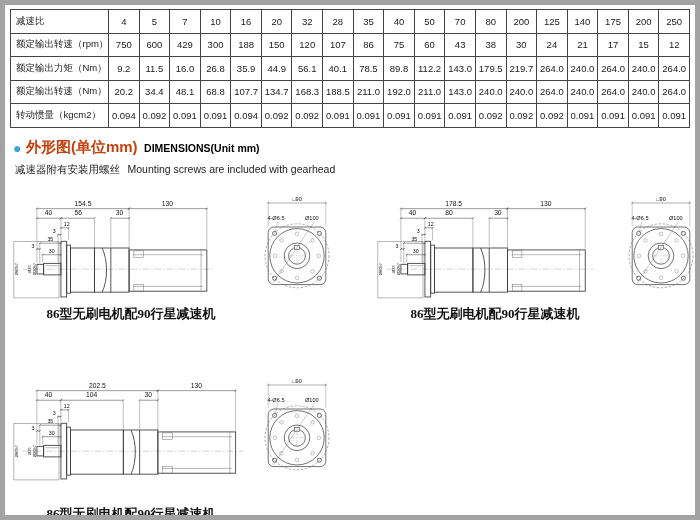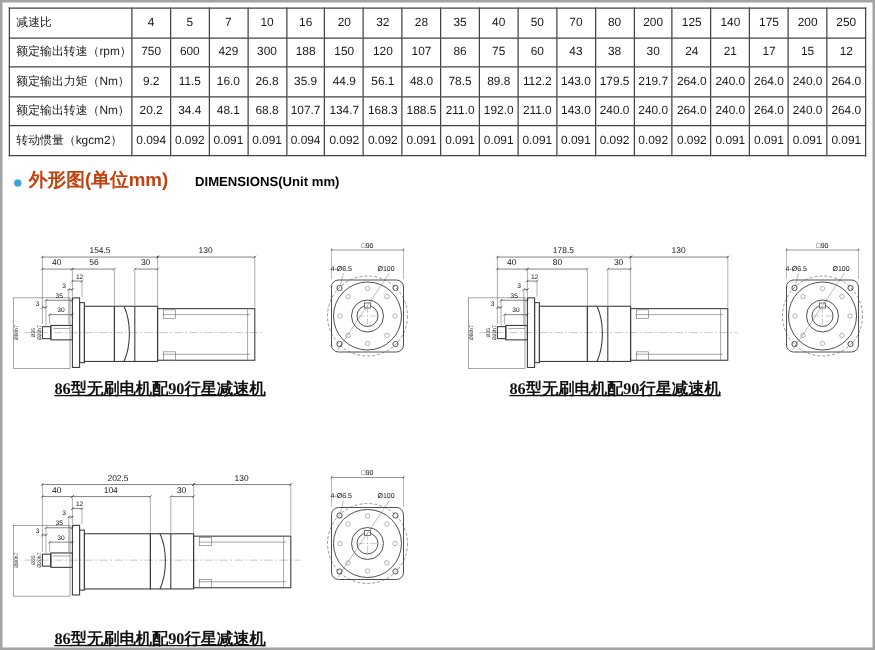--- a/index.html
+++ b/index.html
@@ -1,35 +1,35 @@
 <!DOCTYPE html>
 <html><head>
 <meta charset="utf-8">
 <style>
   html,body{margin:0;padding:0;background:#e8e8e8;}
   .page{position:relative;width:700px;height:520px;background:#ffffff;
         font-family:"Liberation Sans", sans-serif;color:#111;overflow:hidden;
-        border:2px solid #a3a3a3;box-sizing:border-box;}
+        border:5px solid #a3a3a3;box-sizing:border-box;}
   
   .spec-wrap{position:absolute;top:4px;left:5px;right:5px;}
   table.spec{width:100%;border-collapse:collapse;table-layout:fixed;
              border:1.5px solid #333;}
   table.spec td{border:1px solid #444;height:22.5px;text-align:center;
                 font-size:9.5px;color:#1a1a1a;padding:0;overflow:hidden;white-space:nowrap;}
   table.spec td.lbl{width:92px;text-align:left;padding-left:5px;font-size:9.5px;}
   
   .sec-head{position:absolute;top:133px;left:8px;white-space:nowrap;}
   .bullet{color:#3aa7db;font-size:14px;vertical-align:-1px;}
   .sec-cn{font-size:15px;font-weight:bold;color:#c2410c;}
-  .sec-en{font-size:10.5px;font-weight:bold;color:#000;margin-left:17px;}
+  .sec-en{font-size:10.5px;font-weight:bold;color:#000;margin-left:2px;}
   .sec-sub{position:absolute;top:154px;left:10px;white-space:nowrap;}
   .sub-cn{font-size:10.5px;color:#222;}
   .sub-en{font-size:10.5px;color:#222;margin-left:3px;}
   
-  .unit{position:absolute;text-decoration:underline;}
+  .unit{position:absolute;}
   .views{display:flex;gap:6px;align-items:flex-start;}
   .caption{width:240px;text-align:center;font-family:"Liberation Serif", serif;
            font-size:13px;font-weight:600;color:#111;}
   .cap-r1{margin-top:4px;}
   .cap-r2{margin-top:22px;}
   
   .g-line{stroke:#3c3c3c;stroke-width:0.9;fill:none;}
   .g-thin{stroke:#6a6a6a;stroke-width:0.5;fill:none;}
   .dim{stroke:#444;stroke-width:0.55;fill:none;}
   .ext{stroke:#555;stroke-width:0.4;fill:none;}
@@ -102,21 +102,21 @@
           </tr>
           <tr>
             <td class="lbl">额定输出力矩（Nm）</td>
             <td>9.2</td>
             <td>11.5</td>
             <td>16.0</td>
             <td>26.8</td>
             <td>35.9</td>
             <td>44.9</td>
             <td>56.1</td>
-            <td>48.0</td>
+            <td>40.1</td>
             <td>78.5</td>
             <td>89.8</td>
             <td>112.2</td>
             <td>143.0</td>
             <td>179.5</td>
             <td>219.7</td>
             <td>264.0</td>
             <td>240.0</td>
             <td>264.0</td>
             <td>240.0</td>
@@ -167,20 +167,24 @@
             <td>0.091</td>
           </tr>
         </tbody>
       </table>
   </div>
 
   <div class="sec-head">
     <span class="bullet" style="color: rgb(58, 167, 219);">●</span>
     <span class="sec-cn">外形图(单位mm)</span>
     <span class="sec-en">DIMENSIONS(Unit mm)</span>
+  </div>
+  <div class="sec-sub">
+    <span class="sub-cn">减速器附有安装用螺丝</span>
+    <span class="sub-en">Mounting screws are included with gearhead</span>
   </div>
 
   <div class="unit" style="left:6px;top:190px;">
     <div class="views">
       <svg viewBox="0 0 250 110" width="240" height="106">
         <line class="cl" x1="12" y1="77" x2="212" y2="77"></line>
         <rect class="g-thin" x="3" y="48" width="47" height="59"></rect>
         <rect class="g-line" x="27" y="72" width="7" height="10"></rect>
         <rect class="g-line" x="34" y="71" width="18" height="12"></rect>
         <line class="g-thin" x1="36" y1="73.5" x2="50" y2="73.5"></line>

